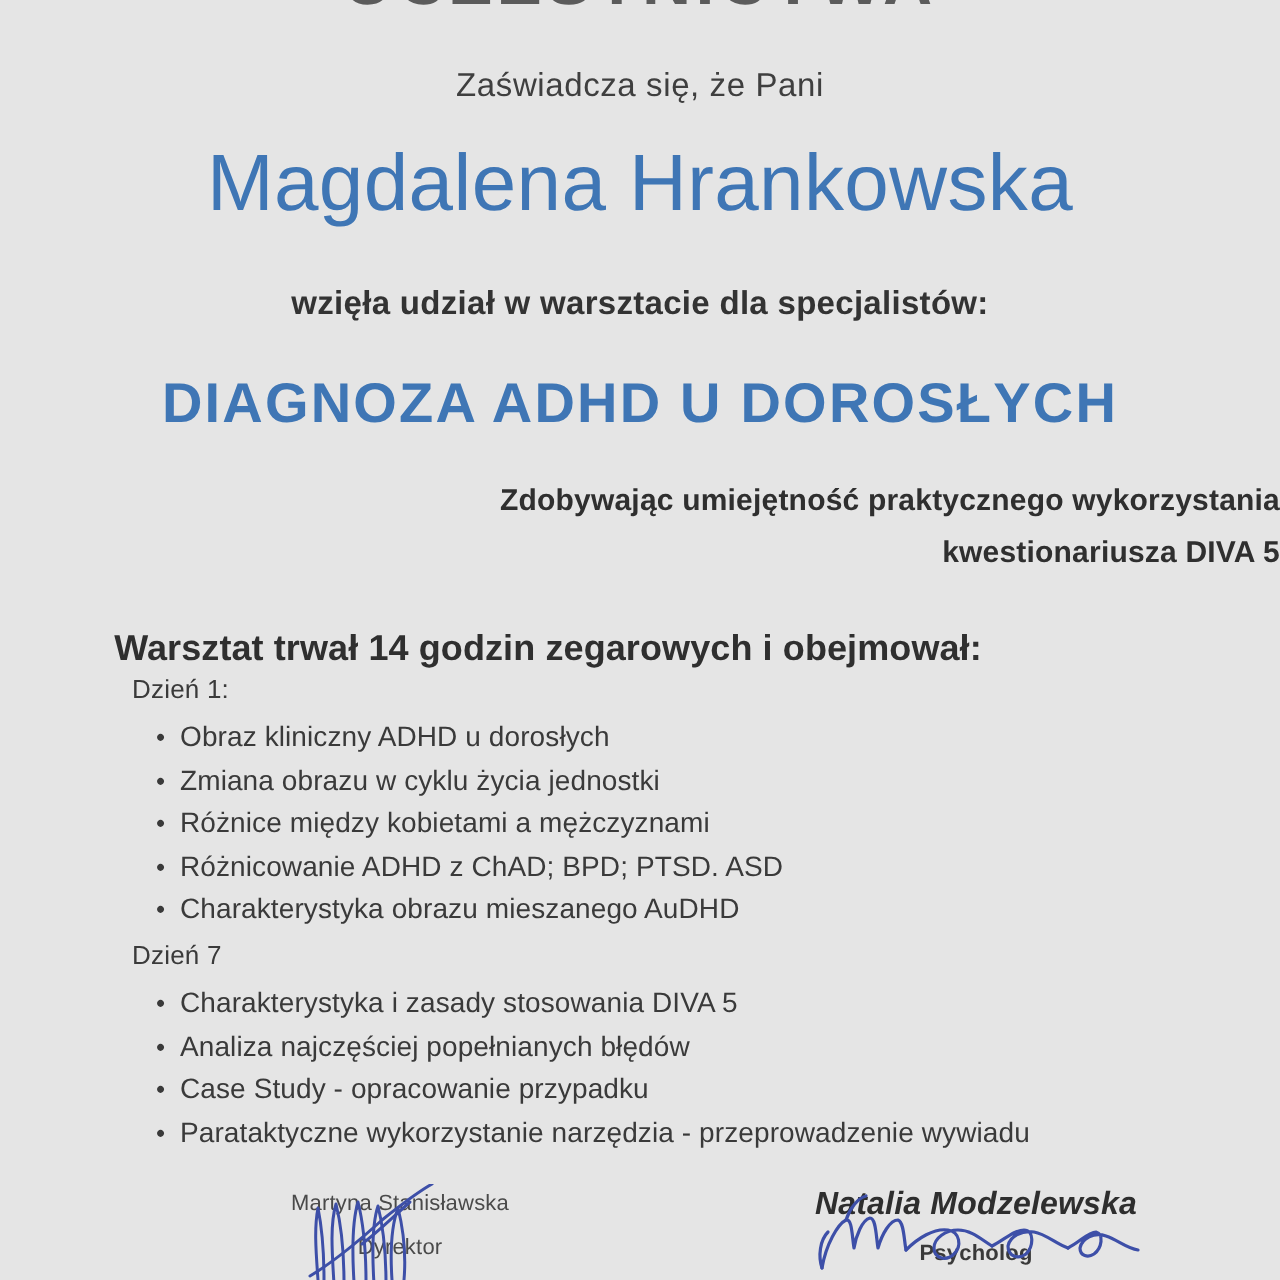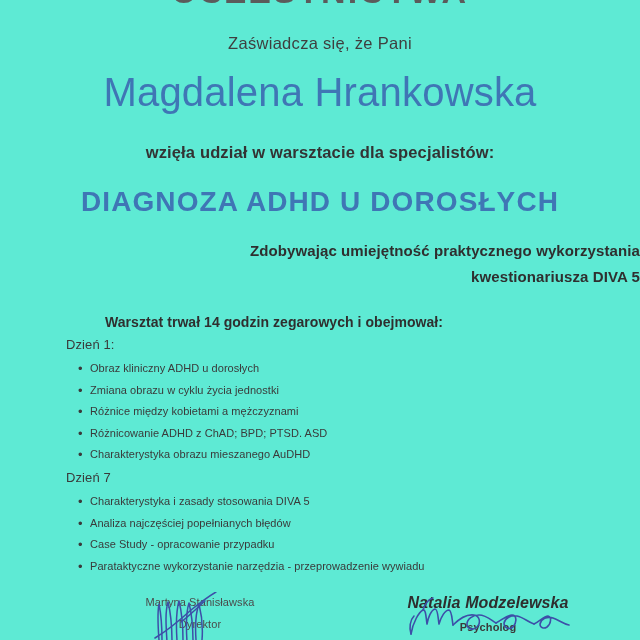--- a/index.html
+++ b/index.html
@@ -4,21 +4,21 @@
 <style>
   html, body {
     margin: 0;
     padding: 0;
     background: #ffffff;
   }
   #certificate {
     position: relative;
     width: 640px;
     height: 640px;
-    background: #5eead4;
+    background: #e5e5e5;
     overflow: hidden;
     font-family: "Liberation Sans", sans-serif;
     color: #3b3b3b;
     -webkit-font-smoothing: antialiased;
   }
 
   
   .cert-heading-clip {
     position: absolute;
     top: -28px;
@@ -101,21 +101,21 @@
   }
   .skills-block .skill-line { display: block; }
 
   
   .duration-line {
     position: absolute;
     top: 314px;
     left: 0;
     width: 548px;
     text-align: center;
-    font-size: 14px;
+    font-size: 18px;
     font-weight: 700;
     letter-spacing: 0.05px;
     color: #2f2f2f;
   }
 
   
   .day-section {
     position: absolute;
     left: 66px;
     width: 560px;
@@ -131,21 +131,21 @@
     letter-spacing: 0.1px;
   }
   .topic-list {
     list-style: none;
     margin: 0;
     padding: 0;
   }
   .topic-item {
     position: relative;
     padding-left: 24px;
-    font-size: 11px;
+    font-size: 14px;
     line-height: 21.5px;
     color: #3a3a3a;
     letter-spacing: 0.05px;
     white-space: nowrap;
   }
   .topic-item::before {
     content: "\2022";
     position: absolute;
     left: 12px;
     top: 0;

